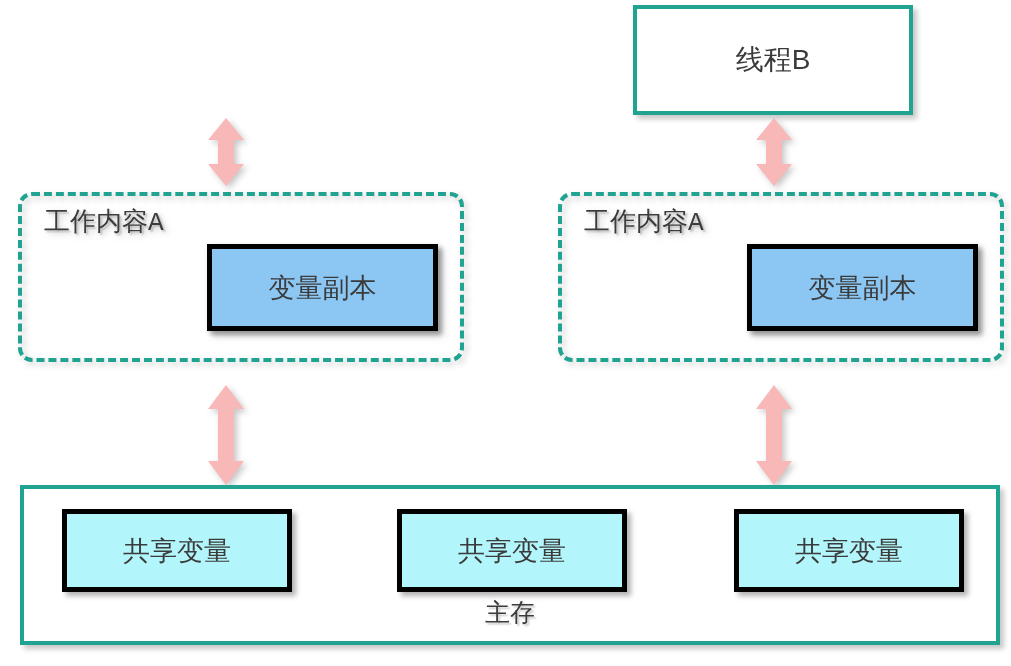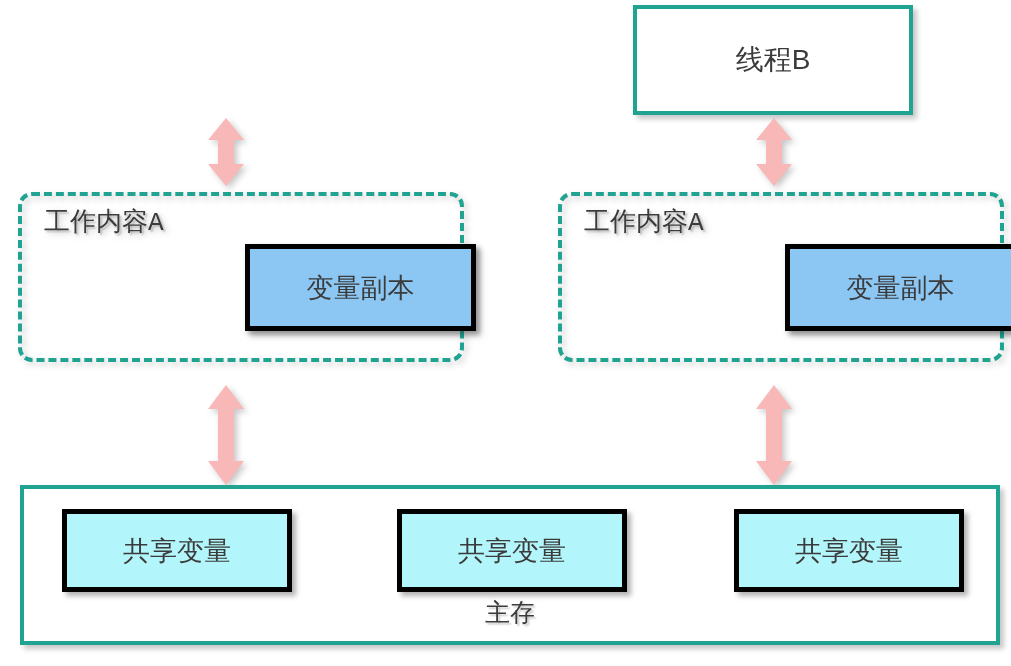--- a/index.html
+++ b/index.html
@@ -54,21 +54,20 @@
     text-shadow: 2px 2px 2px rgba(0,0,0,0.22);
     white-space: nowrap;
   }
 
   
   .varcopy-box {
     border: 5px solid #000000;
     background: #8cc7f4;
     box-shadow: 4px 4px 5px rgba(0,0,0,0.30);
     font-size: 27px;
-    margin-left: 38px;
   }
 
   
   .mainmem-box {
     border: 4px solid #21a391;
     background: #ffffff;
     box-shadow: 4px 4px 5px rgba(0,0,0,0.22);
     display: block;
   }
   .mainmem-label {

